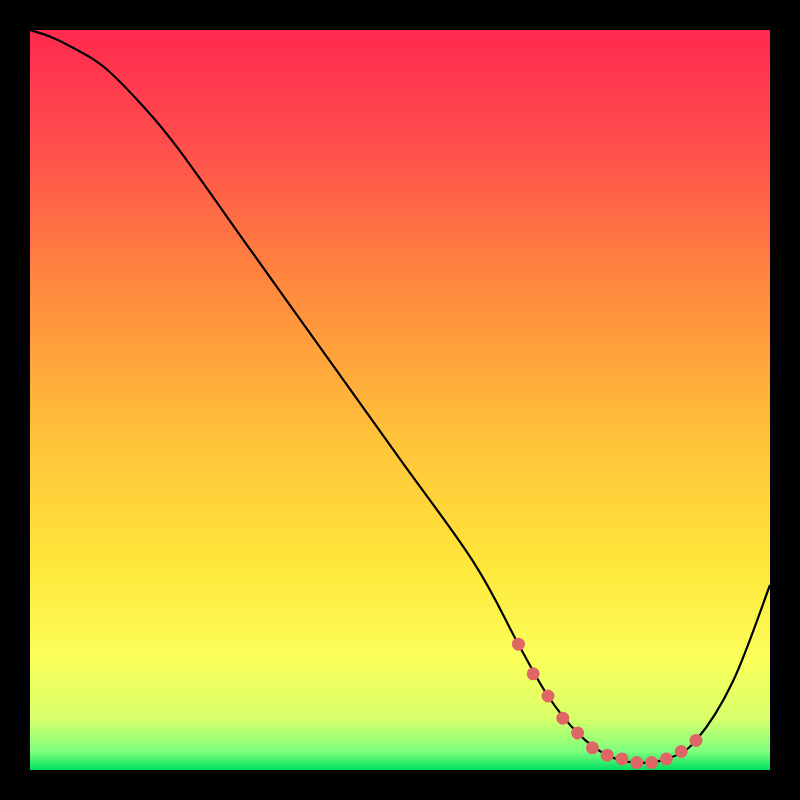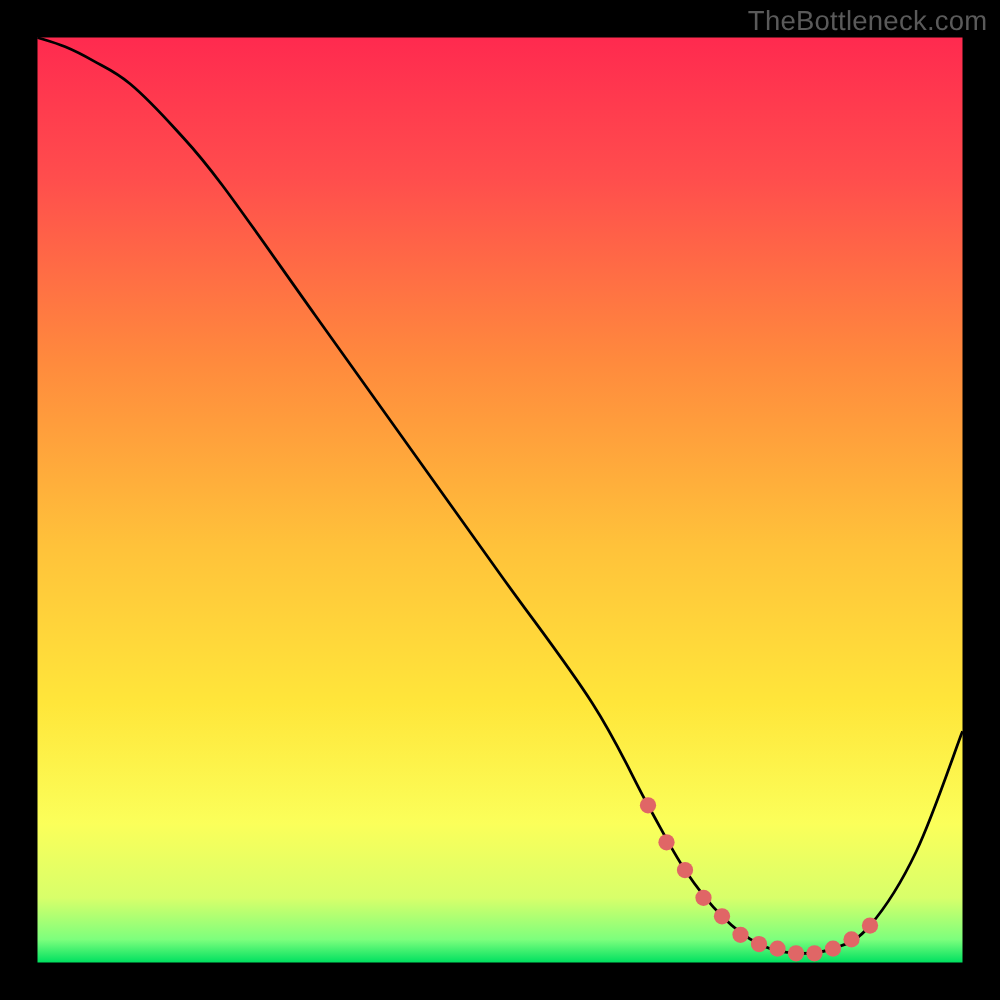--- a/index.html
+++ b/index.html
@@ -31,21 +31,20 @@
     display: block;
     position: absolute;
     top: 0;
     left: 0;
   }
 </style>
 </head>
 <body>
 
 <div class="chart-container">
-  <div class="watermark">TheBottleneck.com</div>
   <svg id="chart-svg" width="800" height="800" viewBox="0 0 800 800">
     <defs>
       <linearGradient id="bg-grad" x1="0" y1="0" x2="0" y2="1">
           <stop offset="0.0%" stop-color="#ff2a4f"></stop>
           <stop offset="15.0%" stop-color="#ff4d4d"></stop>
           <stop offset="35.0%" stop-color="#ff8a3d"></stop>
           <stop offset="55.0%" stop-color="#ffc23a"></stop>
           <stop offset="72.0%" stop-color="#ffe63a"></stop>
           <stop offset="85.0%" stop-color="#fbff5a"></stop>
           <stop offset="93.0%" stop-color="#d8ff6a"></stop>

